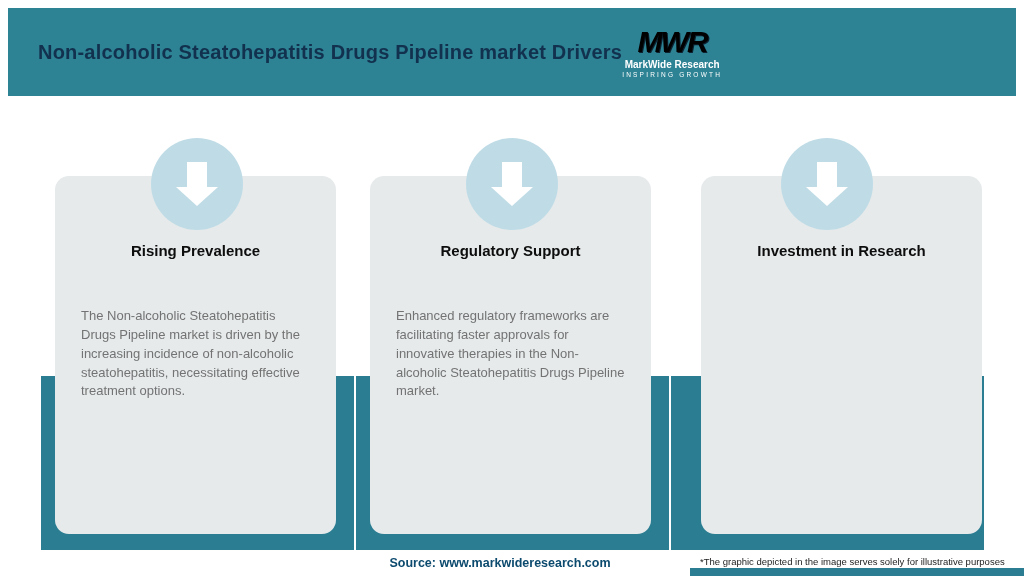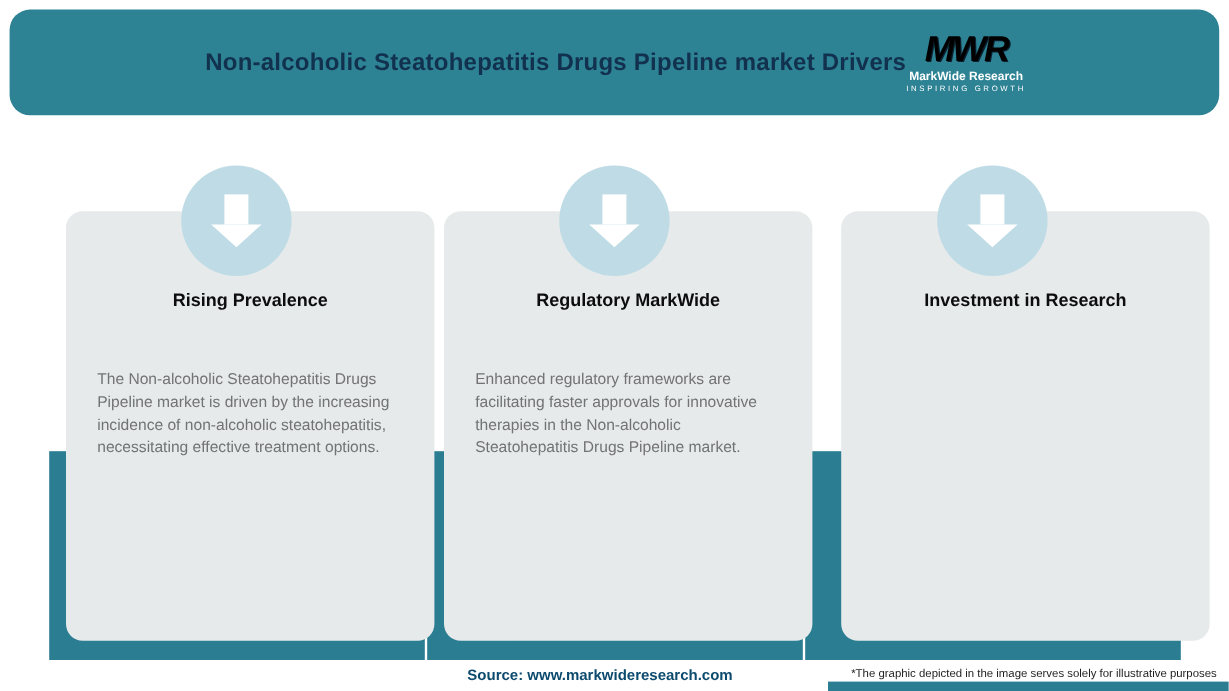--- a/index.html
+++ b/index.html
@@ -8,23 +8,22 @@
     font-family: "Liberation Sans", sans-serif;
     background: #ffffff;
     overflow: hidden;
   }
   .stage { position: relative; width: 1024px; height: 576px; background: #ffffff; }
 
   
   .header {
     position: absolute; top: 8px; left: 8px; right: 8px; height: 88px;
     background: #2d8294;
-    display: flex; align-items: center; justify-content: center;
+    display: flex; align-items: center; justify-content: flex-start;
     padding: 0 28px 0 30px;
-    border-radius: 17px;
   }
   .page-title {
     color: #12314e;
     font-size: 20px;
     font-weight: bold;
     letter-spacing: 0.2px;
   }
   .logo { text-align: center; color: #ffffff; line-height: 1; margin-top: 2px; }
   .logo-acronym {
     font-size: 30px; font-weight: 800; font-style: italic;
@@ -40,21 +39,21 @@
     top: 376px; height: 174px;
     background: #2b7d92;
     z-index: 1;
   }
   .shadow-1 { left: 41px;  width: 313px; }
   .shadow-2 { left: 356px; width: 313px; }
   .shadow-3 { left: 671px; width: 313px; }
 
   .card {
     position: absolute;
-    top: 176px; width: 307px; height: 358px;
+    top: 176px; width: 281px; height: 358px;
     background: #e6eaeb;
     border-radius: 14px;
     z-index: 2;
     padding: 66px 26px 0 26px;
   }
   .card-1 { left: 55px; }
   .card-2 { left: 370px; }
   .card-3 { left: 685px; margin-left: 16px; }
 
   .card-title {
@@ -100,21 +99,21 @@
     position: absolute;
     top: 556px; left: 250px; width: 500px;
     text-align: center;
     font-size: 12.5px;
     font-weight: bold;
     color: #0c4a6e;
   }
   .disclaimer-text {
     position: absolute;
     top: 556px; left: 700px; width: 314px;
-    text-align: right;
+    text-align: left;
     font-size: 9.5px;
     color: #1c1c1c;
   }
   .bottom-accent {
     position: absolute;
     top: 568px; left: 690px; right: 0; height: 8px;
     background: #2b7d92;
   }
 </style>
 </head>
@@ -134,21 +133,21 @@
   <div class="card-shadow shadow-1"></div>
   <div class="card-shadow shadow-2"></div>
   <div class="card-shadow shadow-3"></div>
 
   <div class="card card-1">
     <div class="card-title">Rising Prevalence</div>
     <div class="card-body">The Non-alcoholic Steatohepatitis Drugs Pipeline market is driven by the increasing incidence of non-alcoholic steatohepatitis, necessitating effective treatment options.</div>
   </div>
 
   <div class="card card-2">
-    <div class="card-title">Regulatory MarkWide</div>
+    <div class="card-title">Regulatory Support</div>
     <div class="card-body">Enhanced regulatory frameworks are facilitating faster approvals for innovative therapies in the Non-alcoholic Steatohepatitis Drugs Pipeline market.</div>
   </div>
 
   <div class="card card-3">
     <div class="card-title">Investment in Research</div>
   </div>
 
   <div class="circle circle-1">
     <div>
       <div class="arrow-shaft" style="margin:0 auto;"></div>

